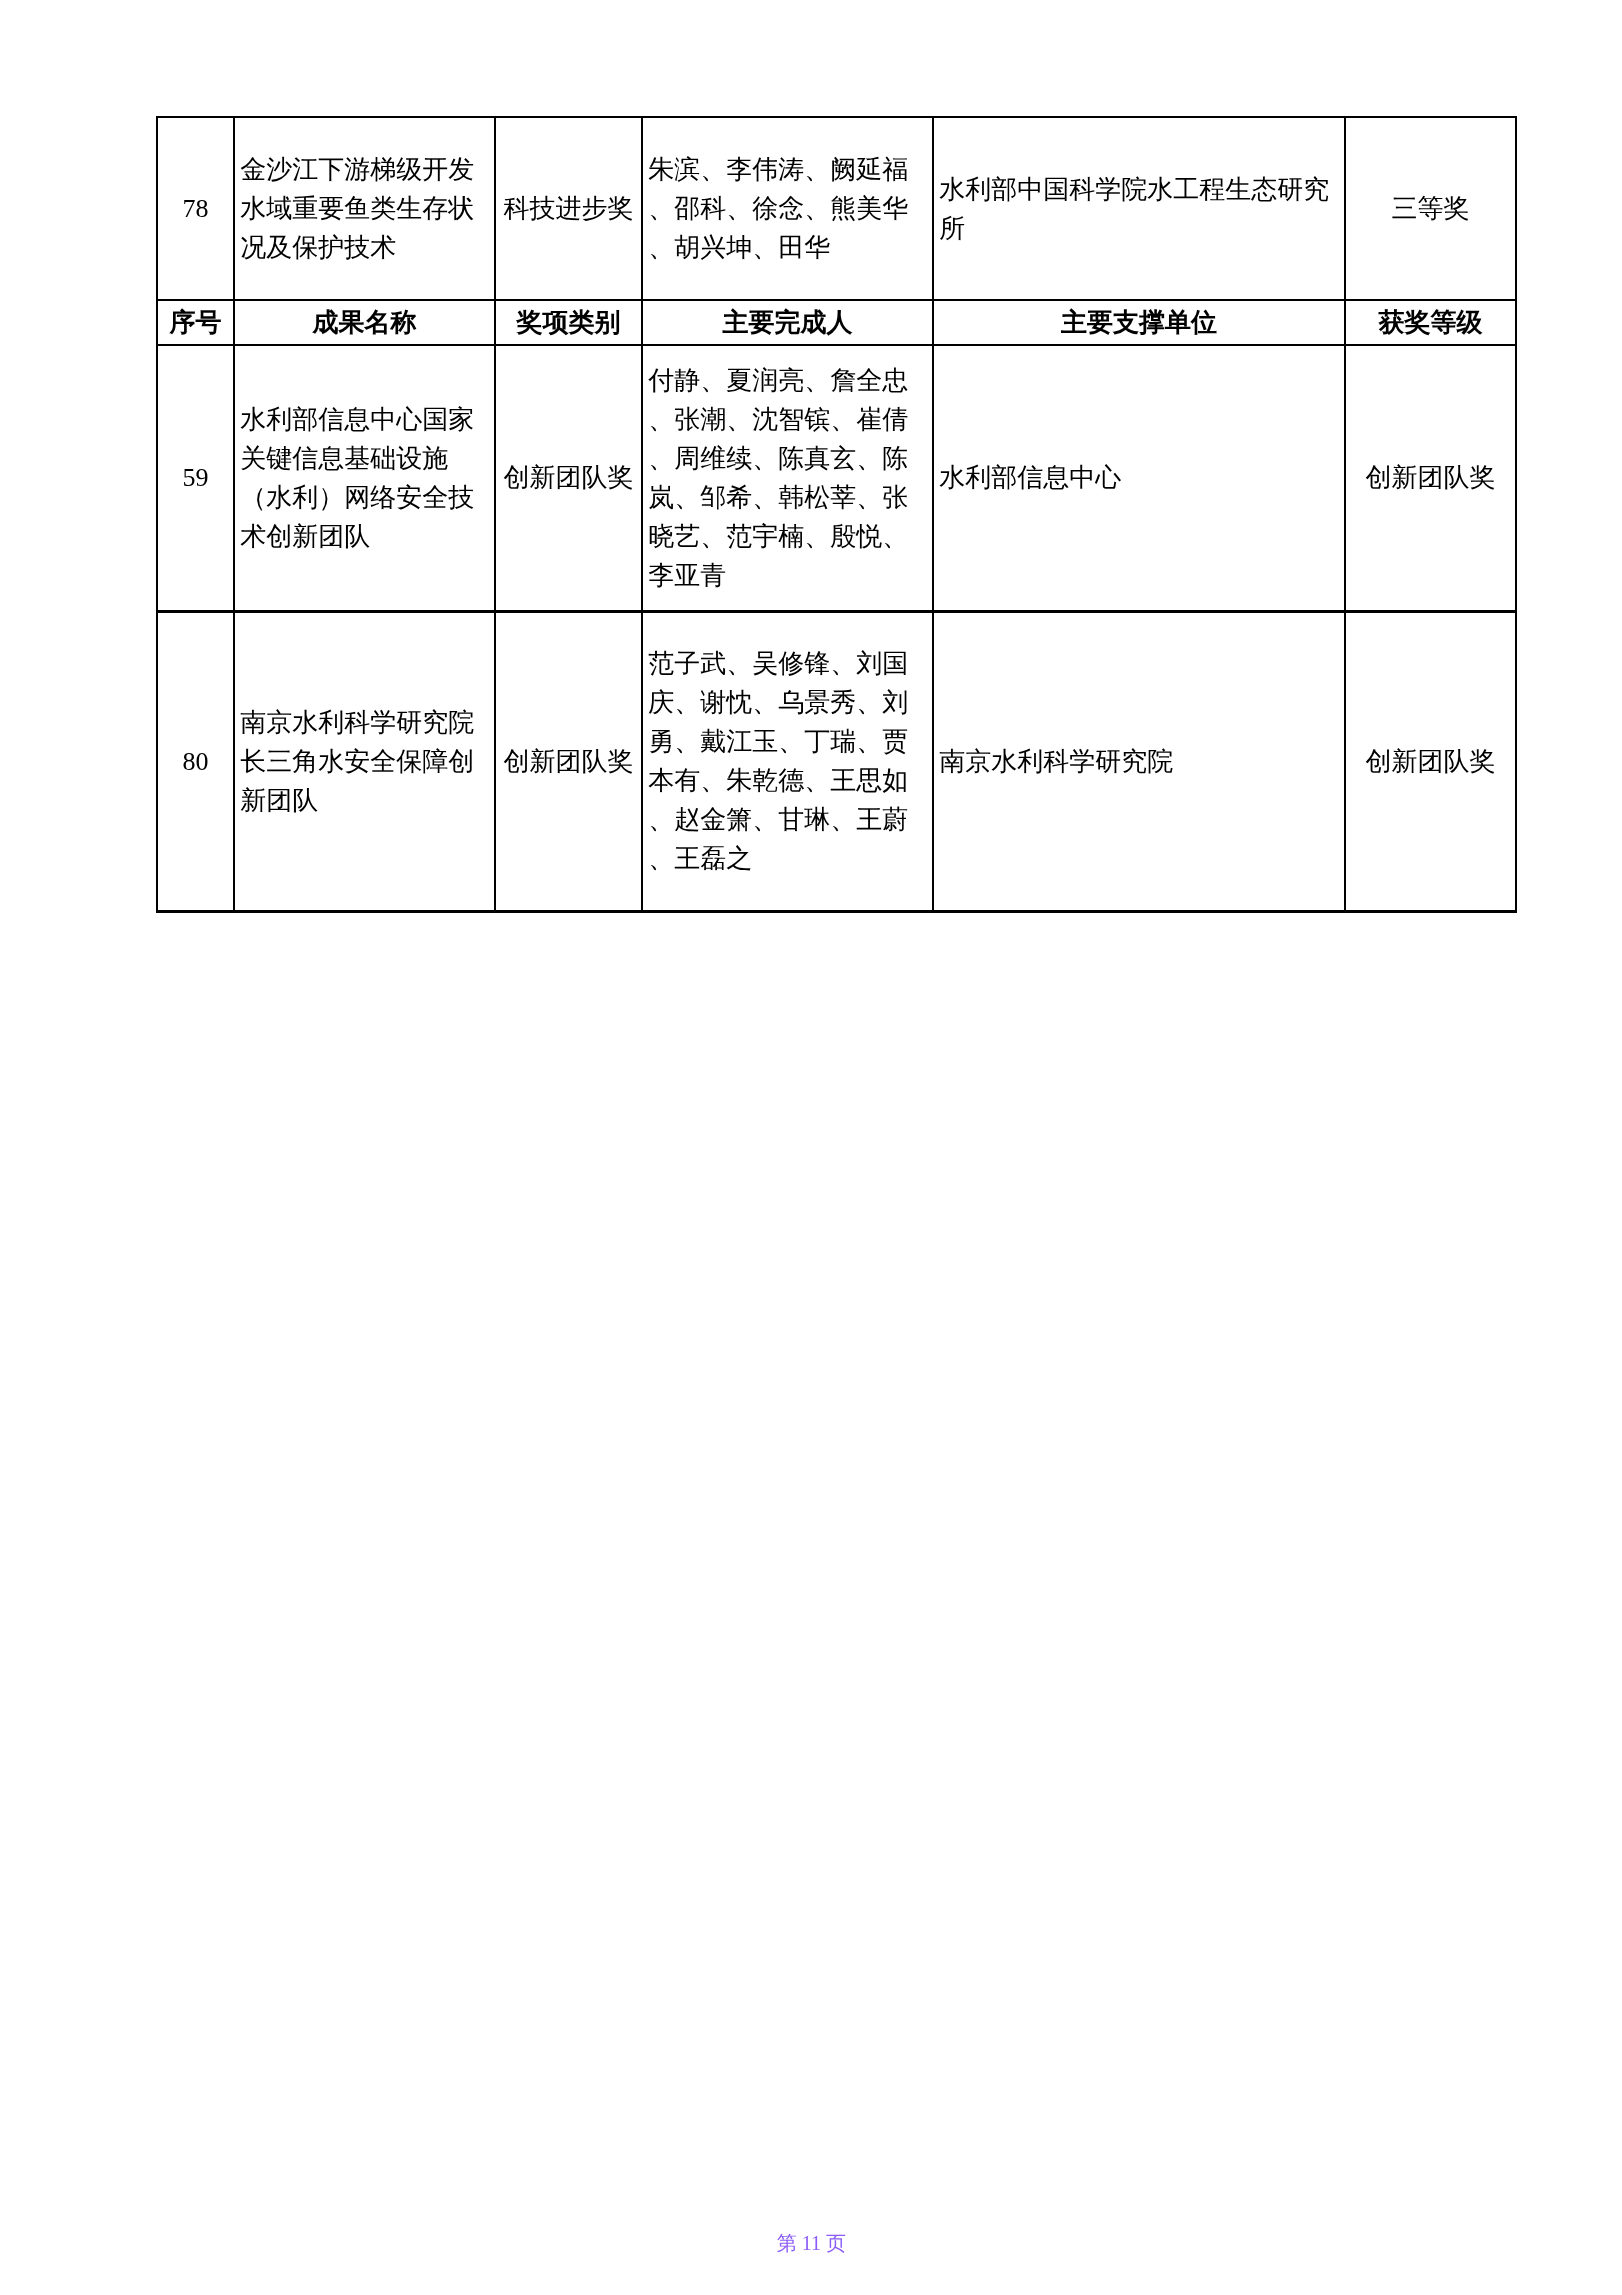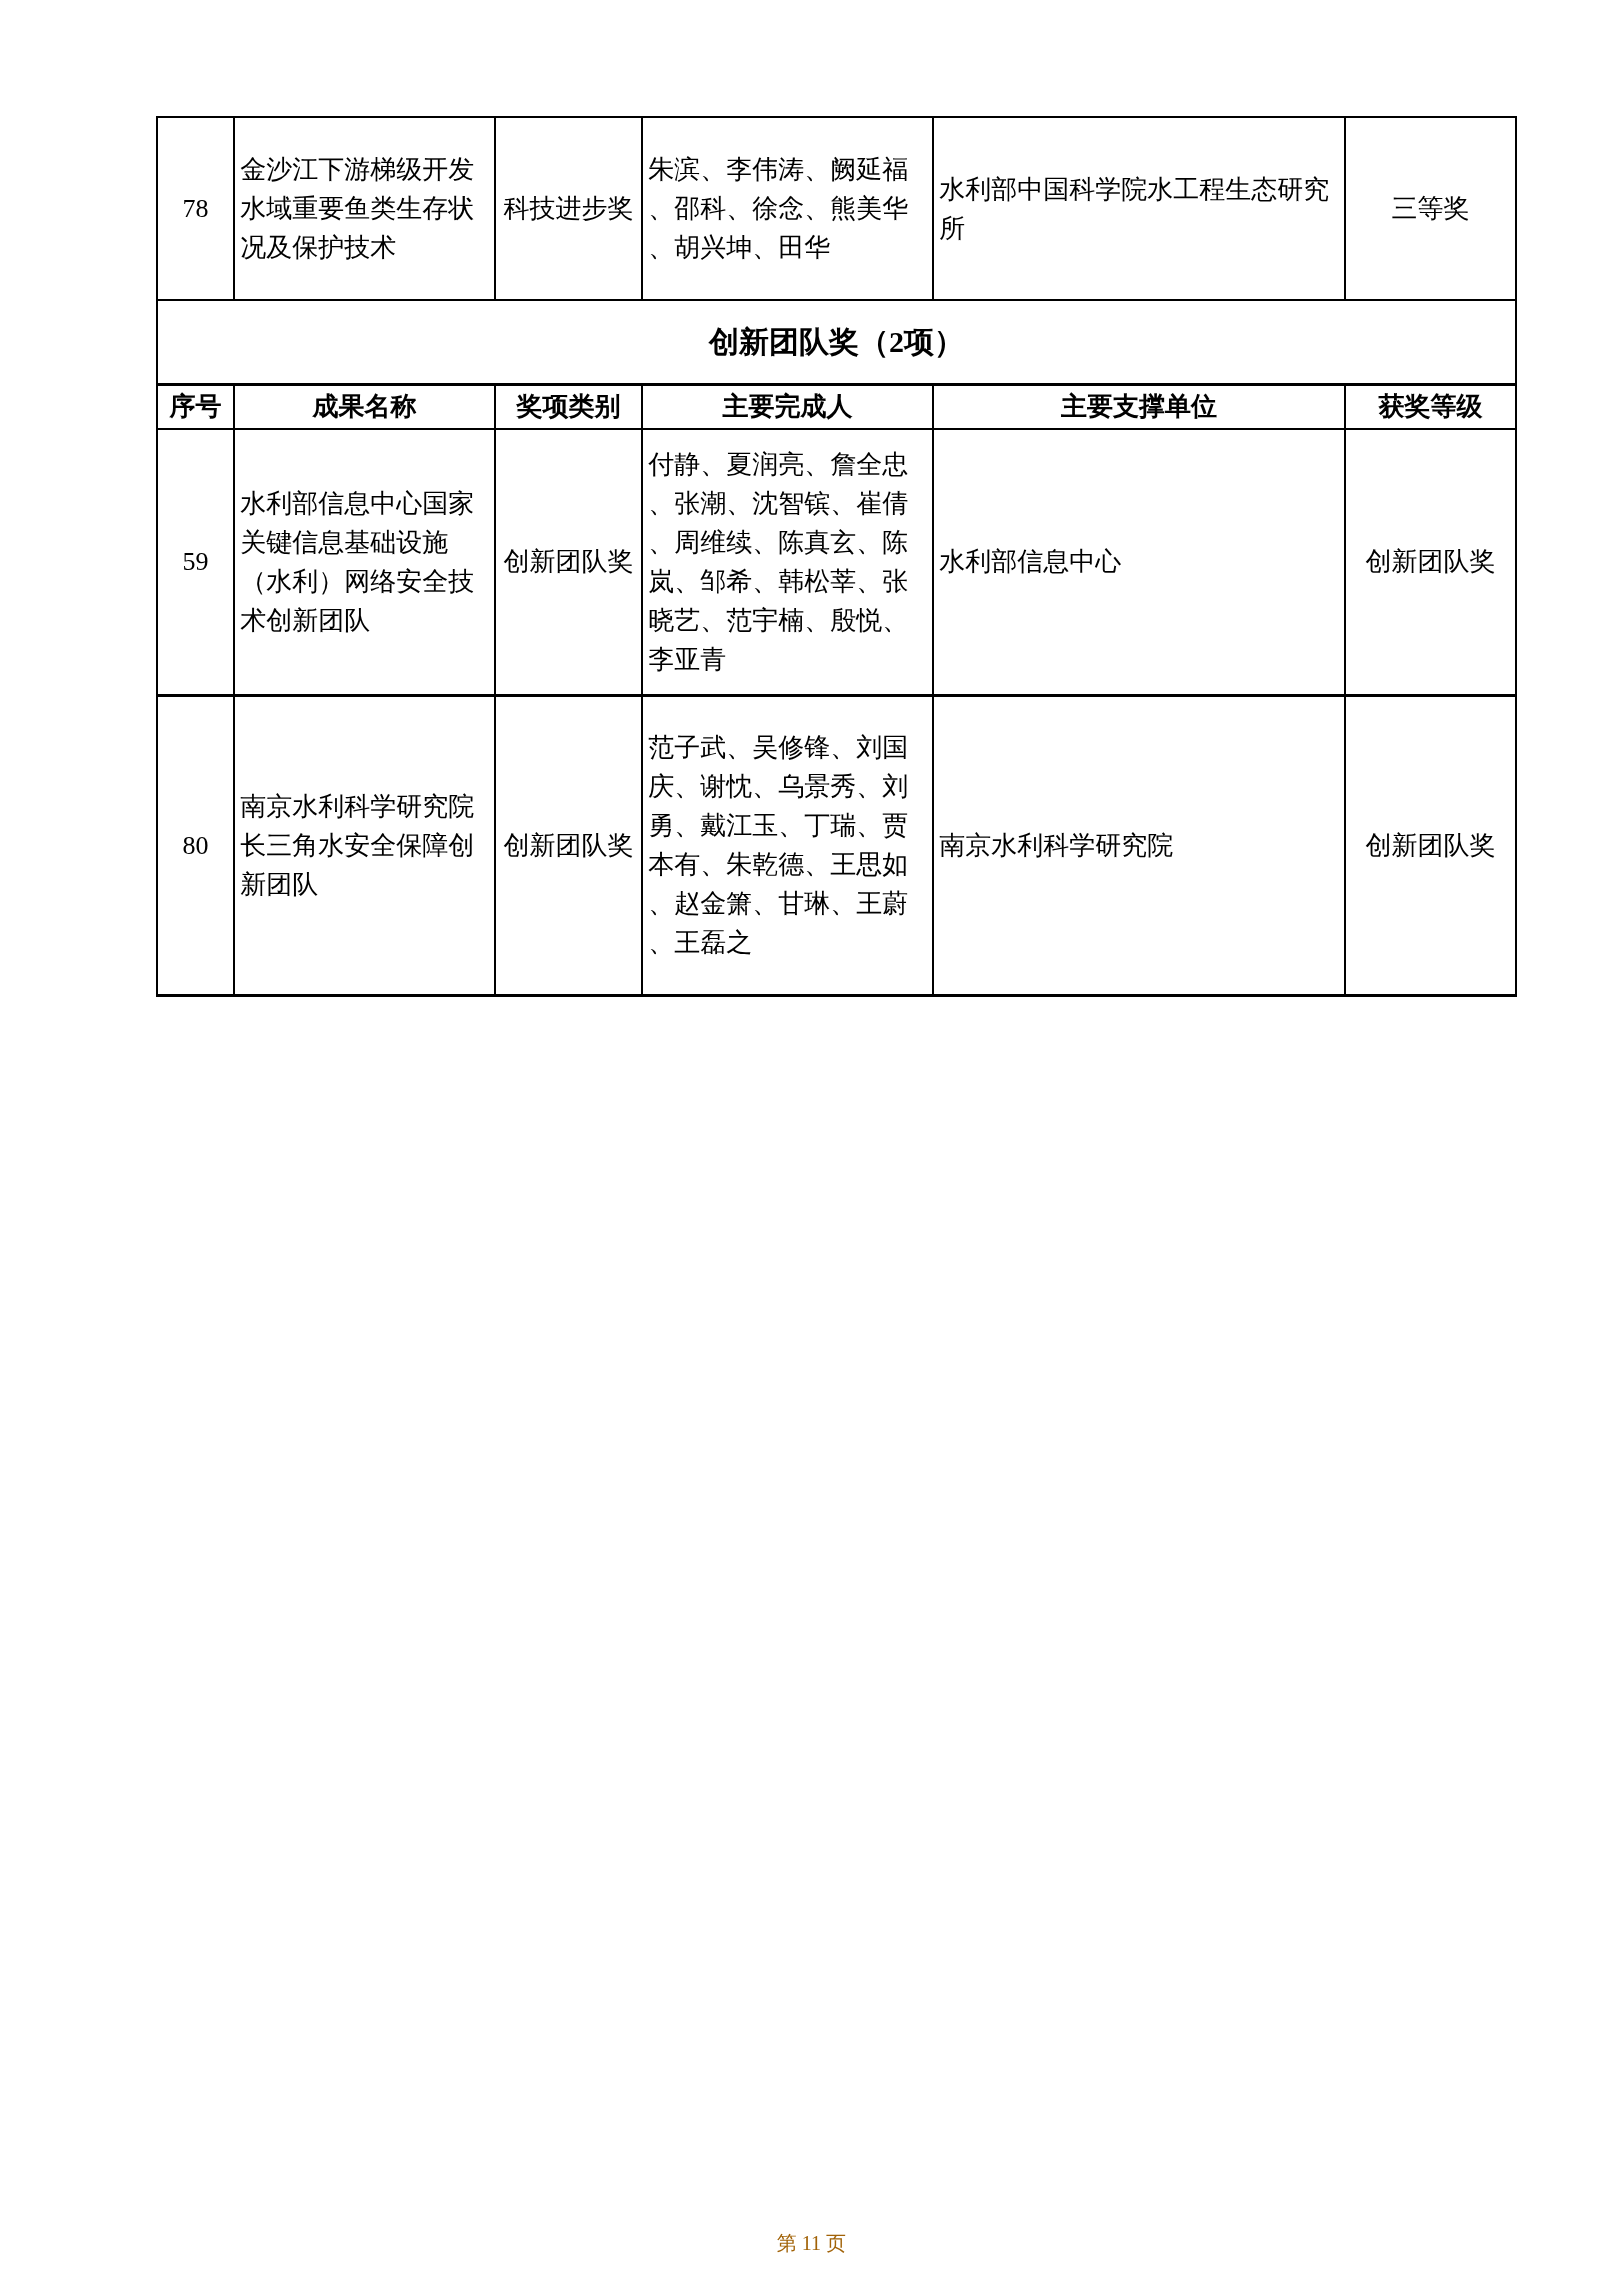--- a/index.html
+++ b/index.html
@@ -56,21 +56,21 @@
   }
   tr.r-item-79 td { border-bottom-width: 3.9px; }
   tr.r-item-80 td { border-bottom-width: 3.9px; }
   .page-footer {
     position: absolute;
     top: 2230px;
     left: 0;
     width: 100%;
     text-align: center;
     font-size: 20px;
-    color: #a16207;
+    color: #8b5cf6;
   }
 </style>
 </head>
 <body>
 
 <div class="page">
 
   <table class="award-table">
     <colgroup>
       <col style="width:77px">
@@ -89,23 +89,20 @@
 况及保护技术</td>
       <td class="al-center">科技进步奖</td>
       <td class="al-left multiline">朱滨、李伟涛、阙延福
 、邵科、徐念、熊美华
 、胡兴坤、田华</td>
       <td class="al-left multiline">水利部中国科学院水工程生态研究
 所</td>
       <td class="al-center">三等奖</td>
     </tr>
 
-    <tr class="r-section">
-      <td class="section-cell" colspan="6">创新团队奖（2项）</td>
-    </tr>
 
     <tr class="r-colhead">
       <td>序号</td>
       <td>成果名称</td>
       <td>奖项类别</td>
       <td>主要完成人</td>
       <td>主要支撑单位</td>
       <td>获奖等级</td>
     </tr>
 

